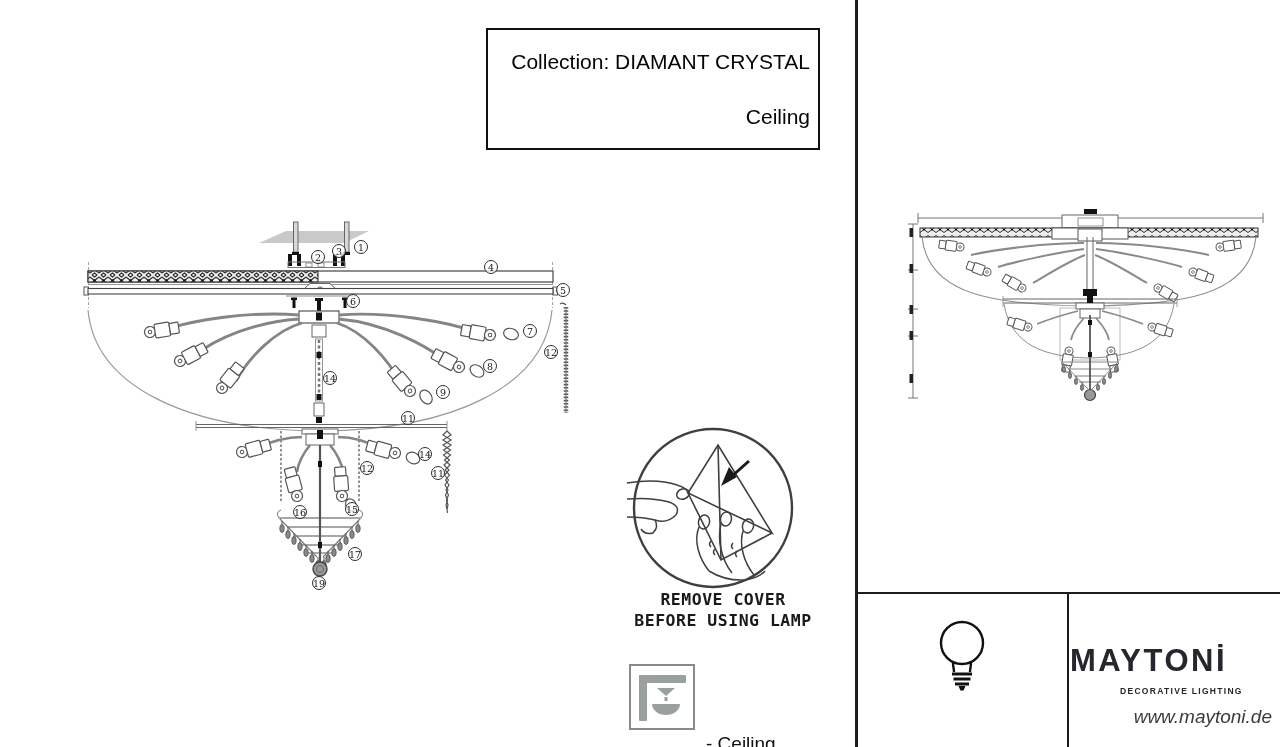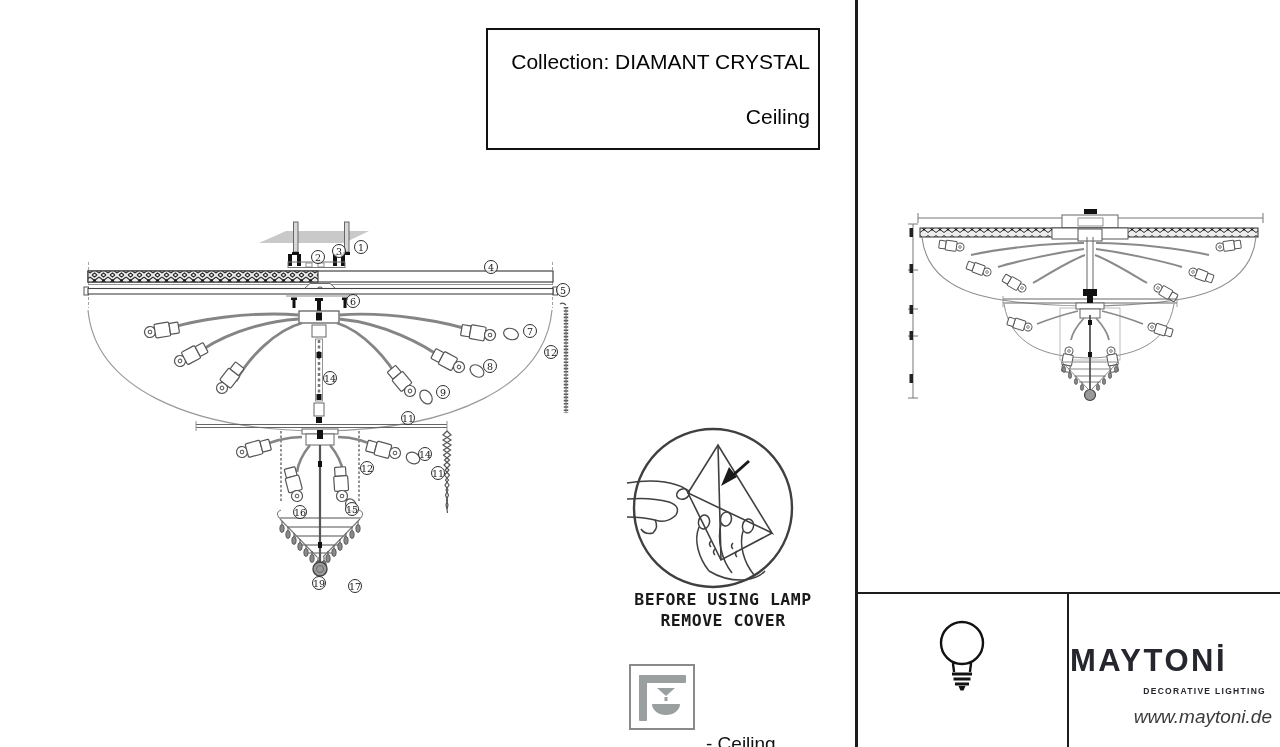--- a/index.html
+++ b/index.html
@@ -38,21 +38,21 @@
   .mount-label{position:absolute;left:706px;top:692px;font-size:19px;color:#111;margin-top:41px;}
 
   
   .bulb-text{position:absolute;left:856px;top:700px;width:211px;text-align:center;
              font-size:24.5px;color:#050505;white-space:nowrap;}
 
   
   .brand-logo{position:absolute;left:1070px;top:643px;width:200px;text-align:left;
               font-size:31px;font-weight:700;letter-spacing:2.5px;color:var(--c-brand,#26262e);
               white-space:nowrap;}
-  .brand-tagline{position:absolute;left:1120px;top:686px;width:146px;text-align:right;
+  .brand-tagline{position:absolute;left:1120px;top:686px;width:146px;text-align:left;
               font-size:8.5px;font-weight:700;letter-spacing:1.3px;color:var(--c-brand,#26262e);
               white-space:nowrap;}
   .brand-site{position:absolute;left:1100px;top:706px;width:172px;text-align:right;
               font-size:19px;color:var(--c-website_text,#3a3a3a);white-space:nowrap;font-style:italic;}
 </style>
 </head>
 <body>
 
 <div class="page">
 
@@ -246,21 +246,21 @@
       <span class="callout" style="left: 490px; top: 366px;">8</span>
       <span class="callout" style="left: 443px; top: 392px;">9</span>
       <span class="callout" style="left: 330px; top: 378px;">14</span>
       <span class="callout" style="left: 408px; top: 418px;">11</span>
       <span class="callout" style="left: 551px; top: 352px;">12</span>
       <span class="callout" style="left: 367px; top: 468px;">12</span>
       <span class="callout" style="left: 438px; top: 473px;">11</span>
       <span class="callout" style="left: 425px; top: 454px;">14</span>
       <span class="callout" style="left: 352px; top: 509px;">15</span>
       <span class="callout" style="left: 300px; top: 512px;">16</span>
-      <span class="callout" style="left: 355px; top: 554px; margin-top: 32px;">17</span>
+      <span class="callout" style="left: 355px; top: 554px;">17</span>
       <span class="callout" style="left: 319px; top: 583px;">19</span>
     </div>
 
   <div class="info-box">
     <div class="info-line">Collection: DIAMANT CRYSTAL</div>
     <div class="info-line">Ceiling</div>
   </div>
 
   <svg style="left:856px;top:0" width="424" height="592" viewBox="0 0 424 592">
     <defs>
@@ -402,22 +402,22 @@
       <path d="M74,104 Q70,114 73,126 Q76,138 84,148"></path>
       <ellipse cx="101" cy="96" rx="5.5" ry="7" transform="rotate(10 101 96)"></ellipse>
       <path d="M96,101 Q93,113 96,126 Q99,140 107,150"></path>
       <ellipse cx="123" cy="103" rx="5.5" ry="7" transform="rotate(15 123 103)"></ellipse>
       <path d="M118,108 Q115,118 118,130 Q121,142 129,152"></path>
       <path d="M84,148 Q100,158 120,157 Q134,155 140,148"></path>
       <path d="M86,118 q-3,3 0,6 M90,126 q-3,3 0,6 M108,120 q-3,3 0,6 M112,128 q-3,3 0,6"></path>
     </g>
   </svg>
   <div class="warning-text">
+    <div>REMOVE COVER</div>
     <div>BEFORE USING LAMP</div>
-    <div>REMOVE COVER</div>
   </div>
 
   <div class="mount-box">
     <svg style="left:0;top:0" width="62" height="62" viewBox="0 0 62 62">
       <g fill="#9aa0a0">
         <rect x="8" y="9" width="47" height="8" rx="1"></rect>
         <rect x="8" y="9" width="8" height="46" rx="1"></rect>
         <polygon points="26,22 44,22 35,30"></polygon>
         <rect x="33.5" y="31" width="3" height="4"></rect>
         <path d="M21,38 h28 a14,11 0 0 1 -28,0 z"></path>

